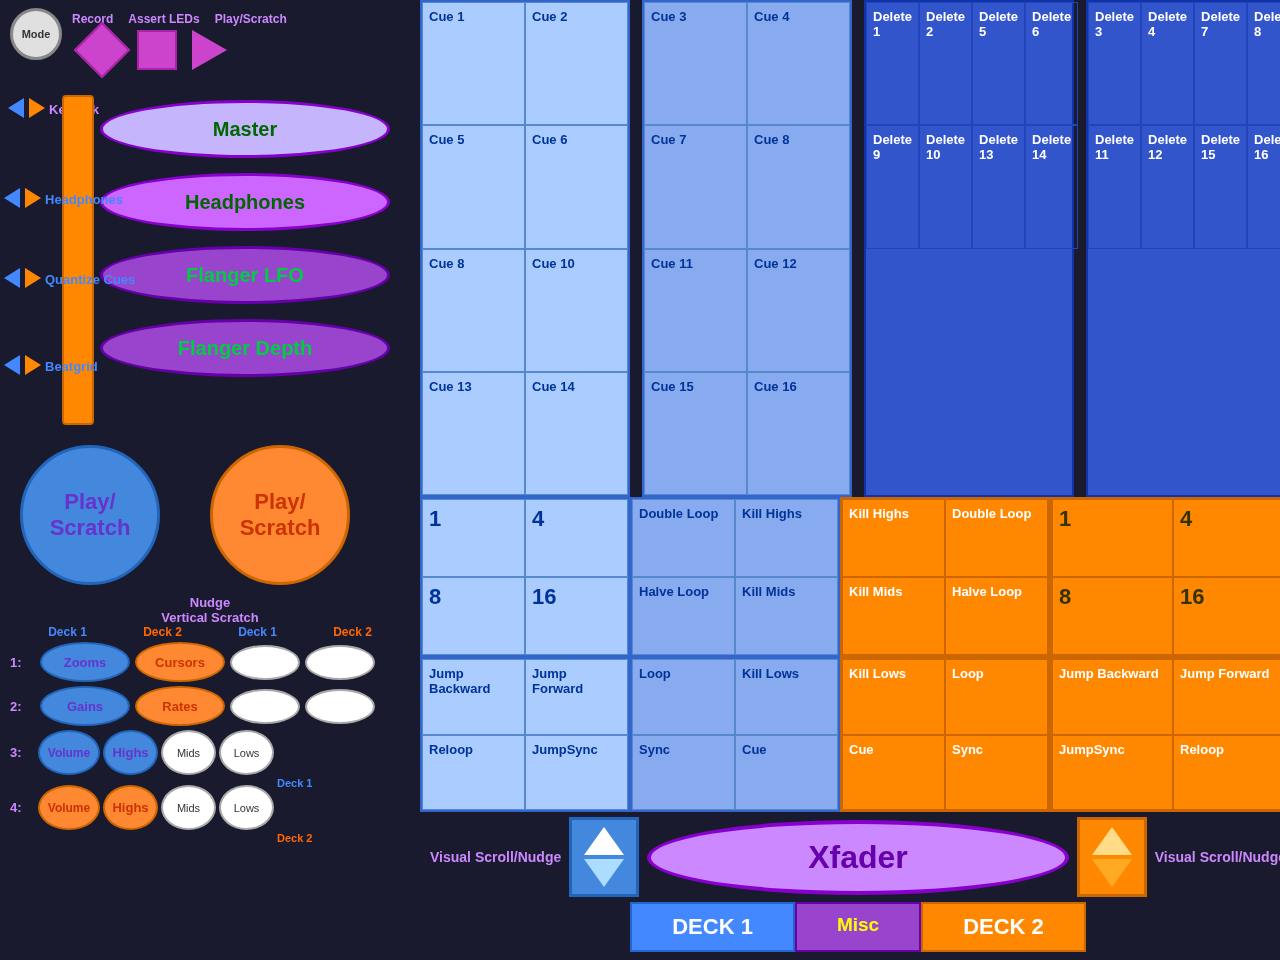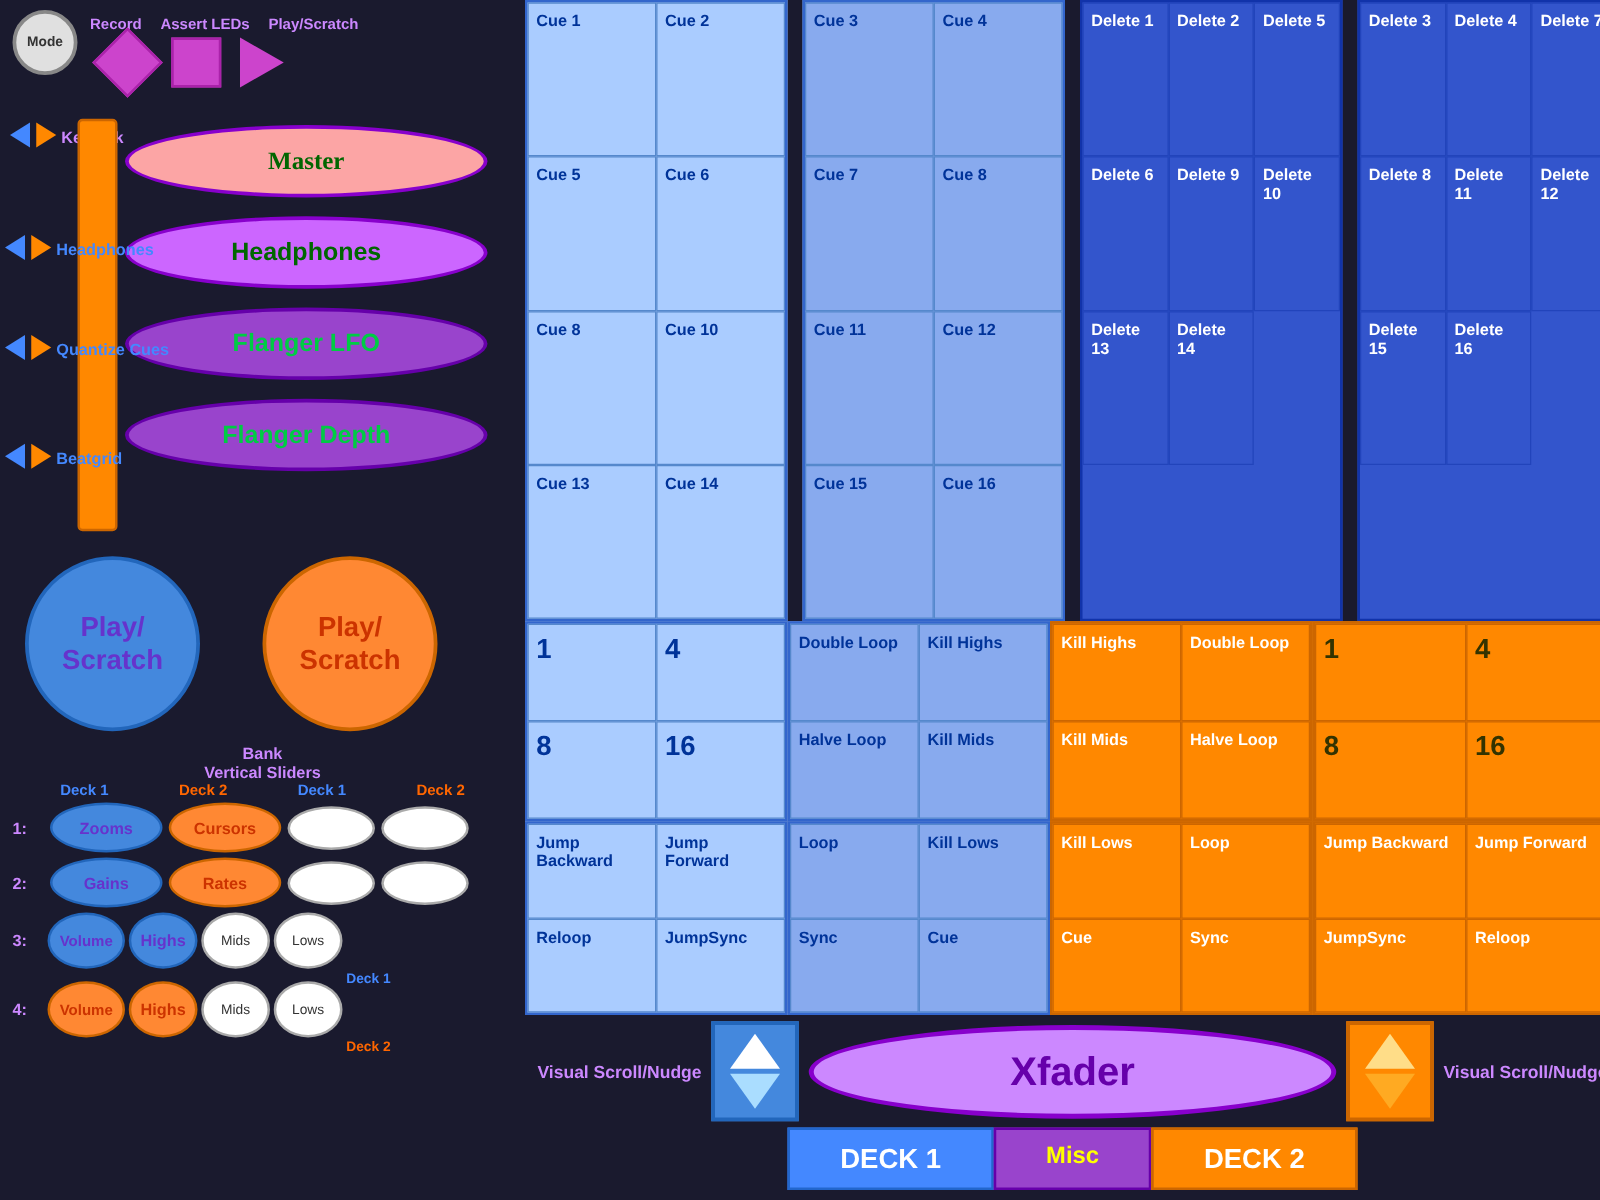--- a/index.html
+++ b/index.html
@@ -96,23 +96,22 @@
       display: flex;
       align-items: center;
       justify-content: center;
       font-size: 20px;
       font-weight: bold;
       cursor: pointer;
       border: 3px solid #8800cc;
     }
 
     .ellipse-master {
-      background: #fca5a5;
+      background: #c4b5fd;
       color: #006600;
-      font-family: Liberation Serif, serif;
     }
 
     .ellipse-headphones {
       background: #cc66ff;
       color: #006600;
     }
 
     .ellipse-flanger-lfo {
       background: #9944cc;
       color: #00cc44;
@@ -255,21 +254,21 @@
       grid-template-rows: 1fr 1fr 1fr 1fr;
       width: 210px;
       flex-shrink: 0;
     }
 
     
     .delete-grid {
       background: #3355cc;
       border: 2px solid #1133aa;
       display: grid;
-      grid-template-columns: 1fr 1fr 1fr;
+      grid-template-columns: 1fr 1fr 1fr 1fr;
       grid-template-rows: 1fr 1fr 1fr 1fr;
       width: 210px;
       flex-shrink: 0;
     }
 
     .delete-cell {
       border: 1px solid #2244bb;
       padding: 6px;
       font-size: 13px;
       color: #ffffff;
@@ -488,22 +487,22 @@
         <span style="white-space:pre-line;">Play/
 Scratch</span>
       </div>
       <div class="play-circle-orange">
         <span style="white-space:pre-line;">Play/
 Scratch</span>
       </div>
     </div>
 
     <div style="position:absolute; left:0; top:595px; width:420px;">
-      <div style="text-align:center; font-size:13px; color:#cc88ff; font-weight:bold;">Bank</div>
-      <div style="text-align:center; font-size:13px; color:#cc88ff; font-weight:bold;">Vertical Sliders</div>
+      <div style="text-align:center; font-size:13px; color:#cc88ff; font-weight:bold;">Nudge</div>
+      <div style="text-align:center; font-size:13px; color:#cc88ff; font-weight:bold;">Vertical Scratch</div>
       <div style="display:flex; justify-content:space-around; padding:0 20px; margin-bottom:3px;">
         <span style="font-size:12px;color:#4488ff;font-weight:bold;">Deck 1</span>
         <span style="font-size:12px;color:#ff6600;font-weight:bold;">Deck 2</span>
         <span style="font-size:12px;color:#4488ff;font-weight:bold;">Deck 1</span>
         <span style="font-size:12px;color:#ff6600;font-weight:bold;">Deck 2</span>
       </div>
 
       <div style="display:flex; align-items:center; gap:5px; padding:0 10px; margin-bottom:4px;">
         <span style="font-size:13px;color:#cc88ff;font-weight:bold;width:25px;">1:</span>
         <div class="oval-blue" style="width:90px;height:40px;">

